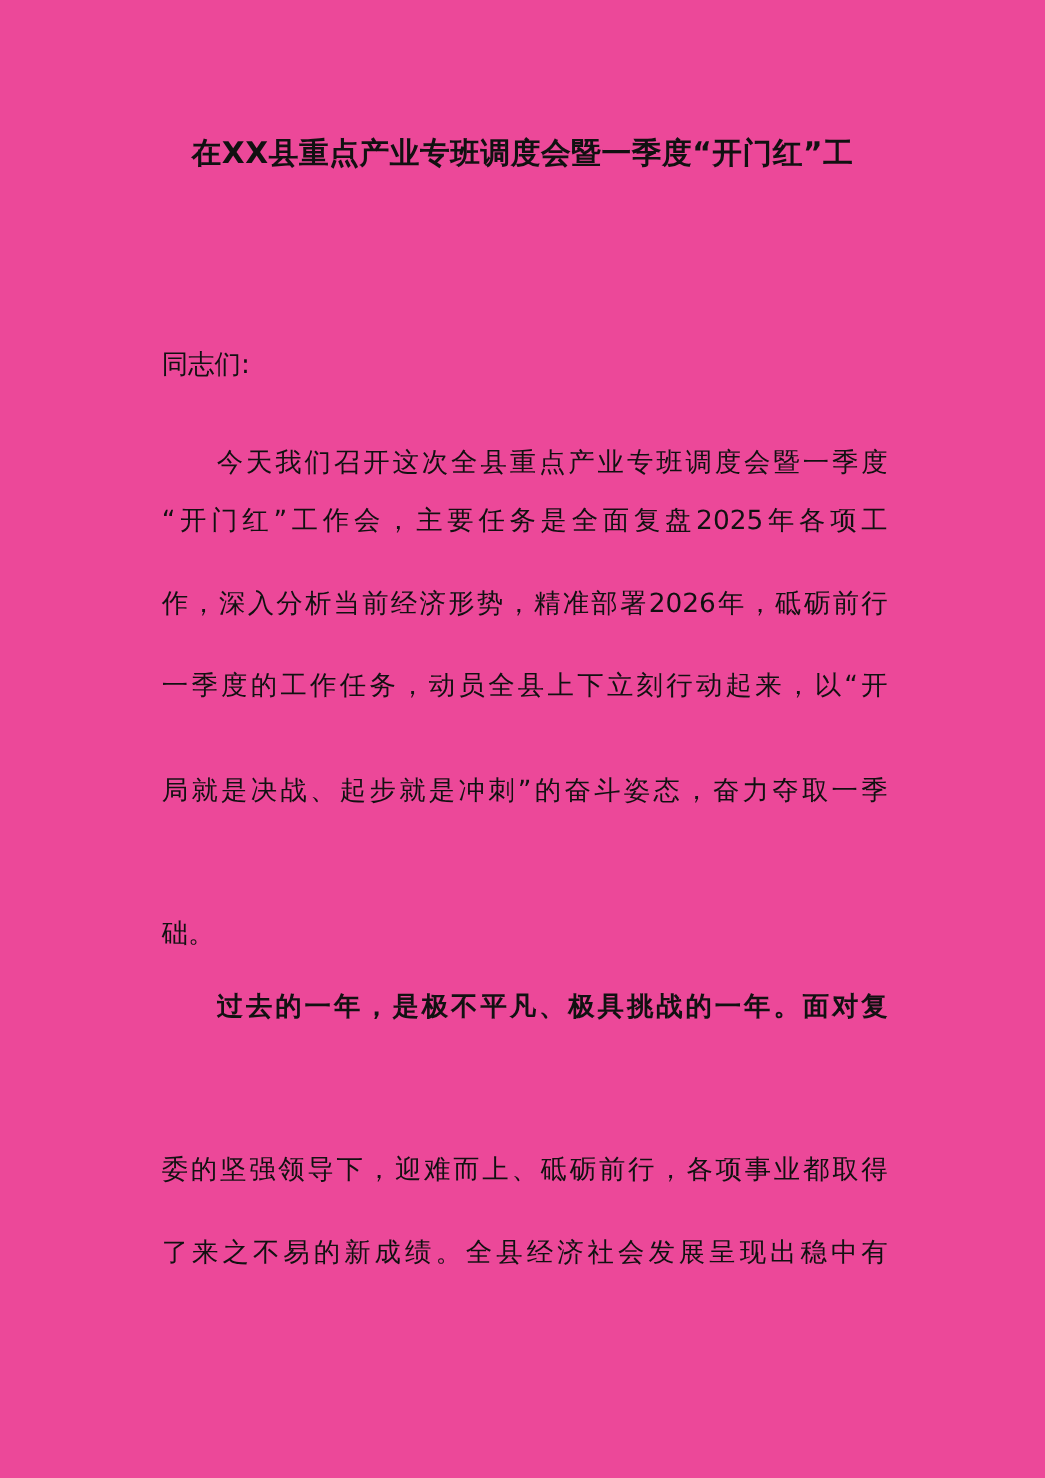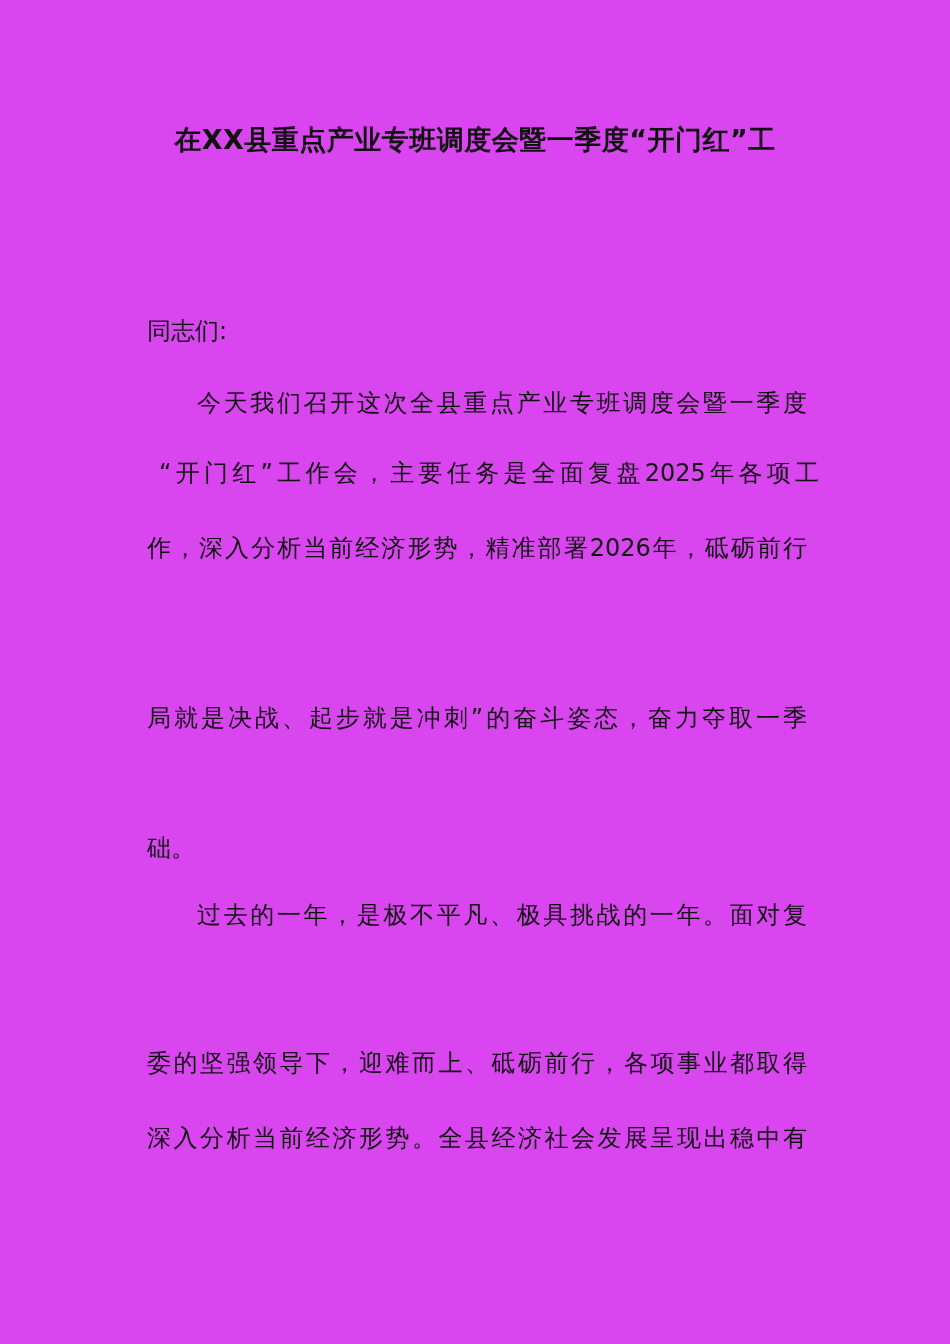--- a/index.html
+++ b/index.html
@@ -1,35 +1,36 @@
 <!DOCTYPE html>
 <html><head>
 <meta charset="utf-8">
 <style>
   html, body { margin: 0; padding: 0; background: #ffffff; }
   body { width: 950px; height: 1344px; position: relative; overflow: hidden;
          font-family: "DejaVu Sans", "Liberation Sans", sans-serif; color: #111111; }
-  .page { position: absolute; left: 0; top: 0; width: 950px; height: 1344px; background: #d946ef; }
+  .page { position: absolute; left: 0; top: 0; width: 950px; height: 1344px; background: #ec4899; }
   .title-line { position: absolute; left: 0; width: 950px; text-align: center;
                 font-size: 27px; font-weight: bold; letter-spacing: 0.5px; line-height: 40px; white-space: nowrap; }
   .line { position: absolute; left: 147px; width: 660px; font-size: 24px; line-height: 36px;
           white-space: nowrap; text-align: justify; text-align-last: justify; }
   .line.last { text-align-last: left; }
   .line.indent { padding-left: 50px; width: 610px; }
 </style>
 </head>
 <body>
 
 <div class="page">
   <div class="title-line" style="top:120px;">在XX县重点产业专班调度会暨一季度“开门红”工</div>
 
   <div class="line last" style="top:313px;">同志们:</div>
 
-  <div class="line indent" style="top:385px;">今天我们召开这次全县重点产业专班调度会暨一季度</div>
-  <div class="line" style="top:455px;margin-left:12px;">“开门红”工作会，主要任务是全面复盘2025年各项工</div>
+  <div class="line indent" style="top:402px;">今天我们召开这次全县重点产业专班调度会暨一季度</div>
+  <div class="line" style="top:455px;">“开门红”工作会，主要任务是全面复盘2025年各项工</div>
   <div class="line" style="top:530px;">作，深入分析当前经济形势，精准部署2026年，砥砺前行</div>
+  <div class="line" style="top:605px;">一季度的工作任务，动员全县上下立刻行动起来，以“开</div>
   <div class="line" style="top:680px;margin-top:20px;">局就是决战、起步就是冲刺”的奋斗姿态，奋力夺取一季</div>
   <div class="line last" style="top:830px;">础。</div>
 
-  <div class="line indent" style="top:897px;">过去的一年，是极不平凡、极具挑战的一年。面对复</div>
+  <div class="line indent" style="top:897px;font-weight:bold;">过去的一年，是极不平凡、极具挑战的一年。面对复</div>
   <div class="line" style="top:1045px;">委的坚强领导下，迎难而上、砥砺前行，各项事业都取得</div>
-  <div class="line" style="top:1120px;">深入分析当前经济形势。全县经济社会发展呈现出稳中有</div>
+  <div class="line" style="top:1120px;">了来之不易的新成绩。全县经济社会发展呈现出稳中有</div>
 </div>
 
 </body></html>

